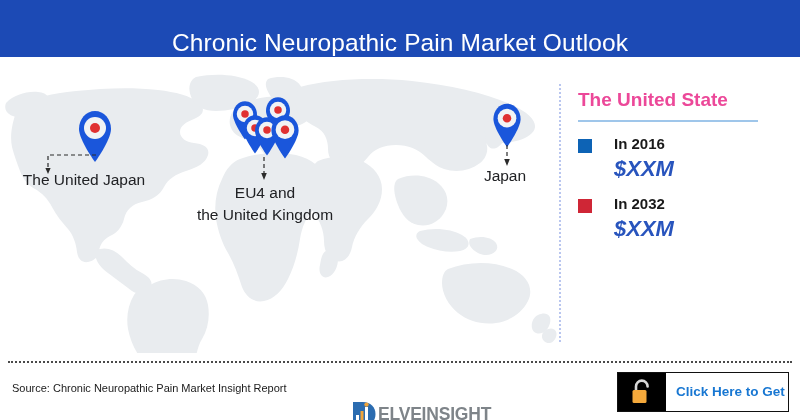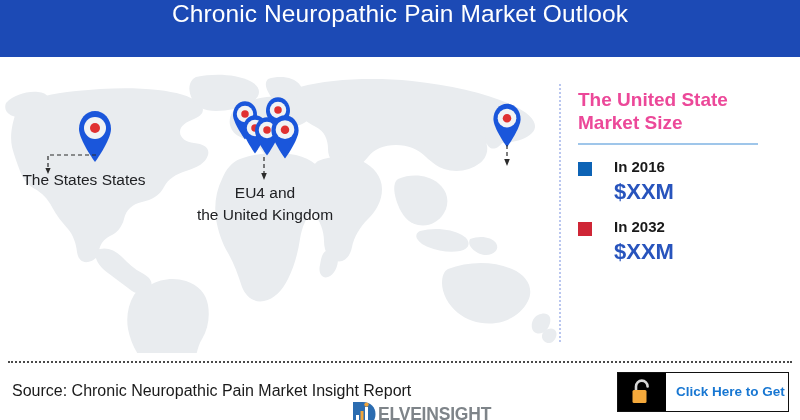--- a/index.html
+++ b/index.html
@@ -19,21 +19,21 @@
   }
 
   
   #header-bar {
     position: absolute;
     left: 0; top: 0;
     width: 800px;
     height: 57px;
     background: #1c4ab5;
     display: flex;
-    align-items: flex-start;
+    align-items: flex-end;
     justify-content: center;
   }
   #header-title {
     color: #ffffff;
     font-size: 24.5px;
     font-weight: 300;
     letter-spacing: 0.1px;
     white-space: nowrap;
     font-family: "Liberation Sans", sans-serif;
   }
@@ -131,37 +131,38 @@
     line-height: 1.1;
     font-family: "Liberation Sans", sans-serif;
   }
   .legend-value {
     color: #2854bd;
     font-size: 22px;
     font-weight: bold;
     line-height: 1.25;
     margin-top: 2px;
     font-family: "Liberation Sans", sans-serif;
+    font-style: italic;
   }
 
   
   #footer-divider {
     position: absolute;
     left: 8px;
     top: 361px;
     width: 784px;
     height: 0;
     border-top: 2px dotted #4a4a4a;
   }
   #footer-source {
     position: absolute;
     left: 12px;
     top: 382px;
     color: #1a1a1a;
-    font-size: 16px;
+    font-size: 11px;
     font-weight: 400;
     white-space: nowrap;
     font-family: "Liberation Sans", sans-serif;
   }
 
   
   #footer-logo {
     position: absolute;
     left: 352px;
     top: 375px;
@@ -307,21 +308,21 @@
         <circle cx="20" cy="19" r="11" fill="#F1F3F4"></circle>
         <circle cx="20" cy="19" r="5" fill="#E03131"></circle>
       </svg>
     </div>
     <div class="leader" style="left:44px; top:96px;">
       <svg width="56" height="22" viewBox="0 0 56 22">
         <path d="M52 2 L4 2 L4 17" stroke="#2b2b2b" stroke-width="1.2" fill="none" stroke-dasharray="4 3"></path>
         <path d="M4 21 L1.4 15 L6.6 15 Z" fill="#2b2b2b"></path>
       </svg>
     </div>
-    <div class="map-label" style="left:14px; top:112px; width:140px;">The States States</div>
+    <div class="map-label" style="left:14px; top:112px; width:140px;">The United Japan</div>
 
     <div class="pin" style="left:230px; top:42px; width:30px; height:42px;">
       <svg viewBox="0 0 40 54">
         <path d="M20 53 C20 53 4 31 4 20 C4 10 11 2 20 2 C29 2 36 10 36 20 C36 31 20 53 20 53 Z" fill="#1A56DB"></path>
         <circle cx="20" cy="19" r="11" fill="#F1F3F4"></circle>
         <circle cx="20" cy="19" r="5" fill="#E03131"></circle>
       </svg>
     </div>
     <div class="pin" style="left:263px; top:38px; width:30px; height:42px;">
       <svg viewBox="0 0 40 54">
@@ -368,28 +369,28 @@
         <circle cx="20" cy="19" r="11" fill="#F1F3F4"></circle>
         <circle cx="20" cy="19" r="5" fill="#E03131"></circle>
       </svg>
     </div>
     <div class="leader" style="left:499px; top:88px;">
       <svg width="16" height="22" viewBox="0 0 16 22">
         <path d="M8 0 L8 16" stroke="#2b2b2b" stroke-width="1.2" fill="none" stroke-dasharray="4 3"></path>
         <path d="M8 21 L5.2 14 L10.8 14 Z" fill="#2b2b2b"></path>
       </svg>
     </div>
+    <div class="map-label" style="left:455px; top:108px; width:100px;">Japan</div>
   </div>
 
   <div id="vertical-divider"></div>
 
   <div id="right-panel">
     <div id="panel-heading">
       <div>The United State</div>
-      <div>Market Size</div>
     </div>
     <div id="panel-divider"></div>
 
     <div class="legend-row">
       <div class="legend-swatch" style="background:#0d63b5;"></div>
       <div class="legend-text">
         <div class="legend-year">In 2016</div>
         <div class="legend-value">$XXM</div>
       </div>
     </div>

